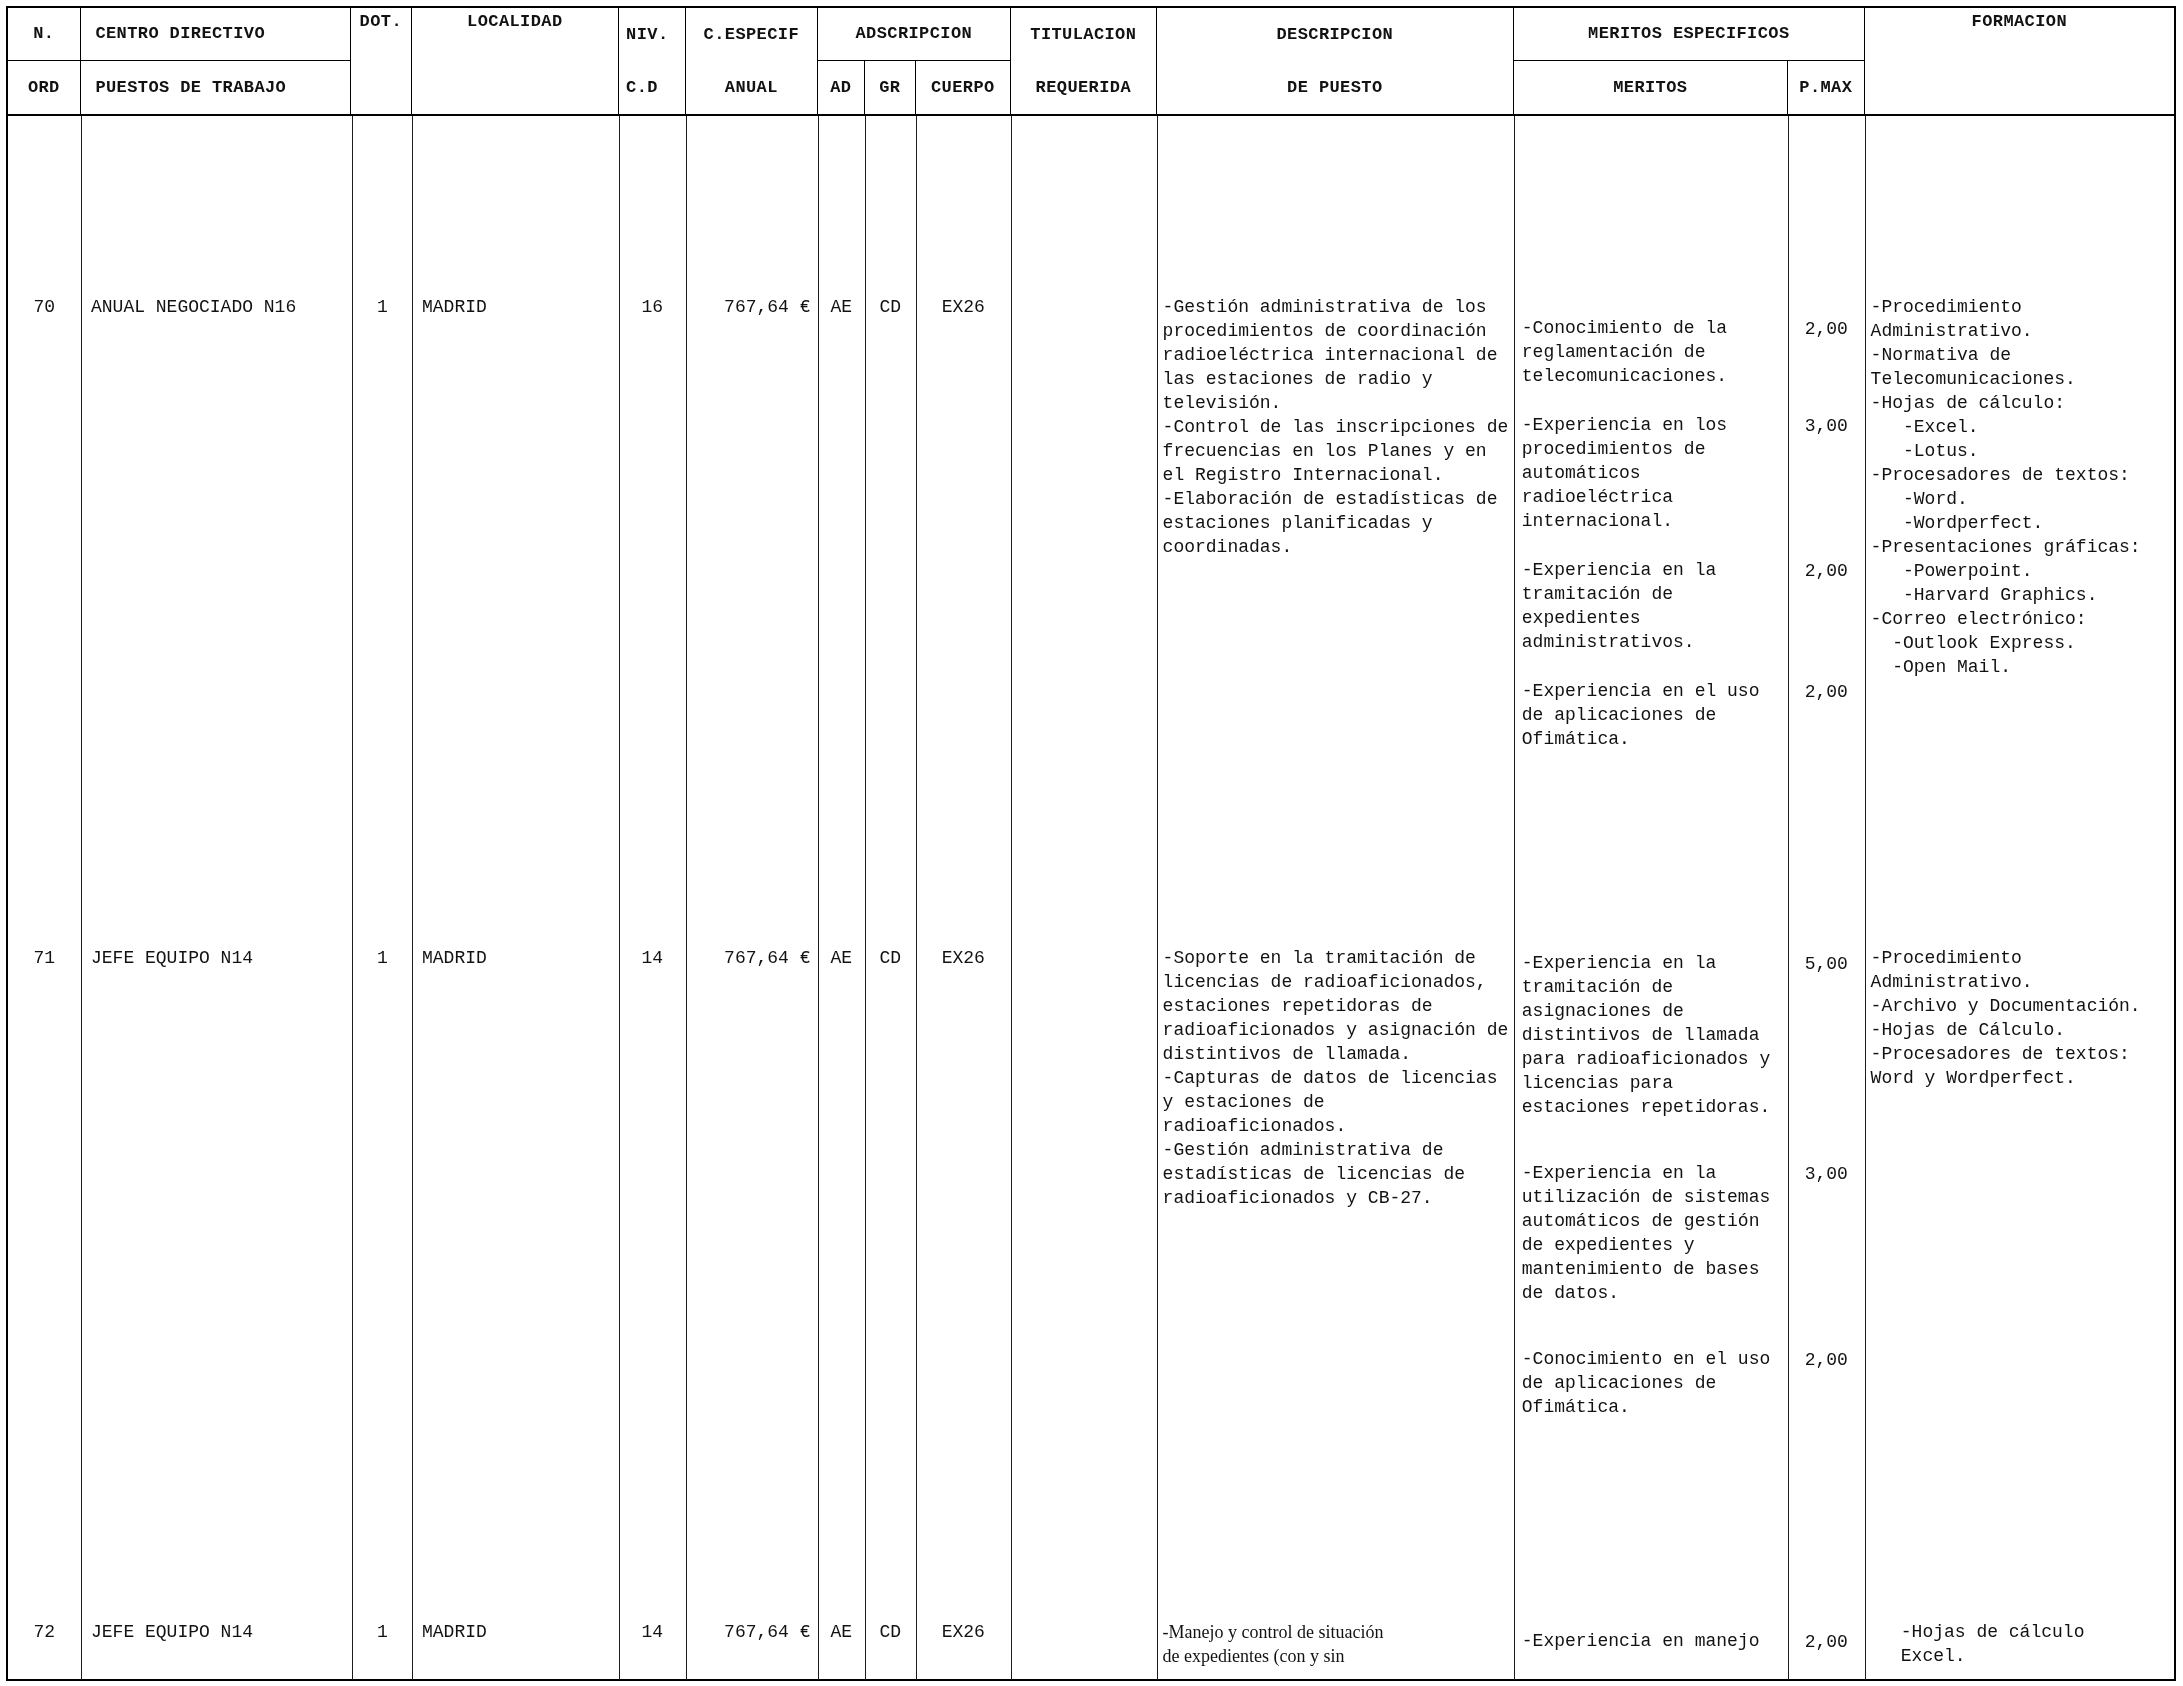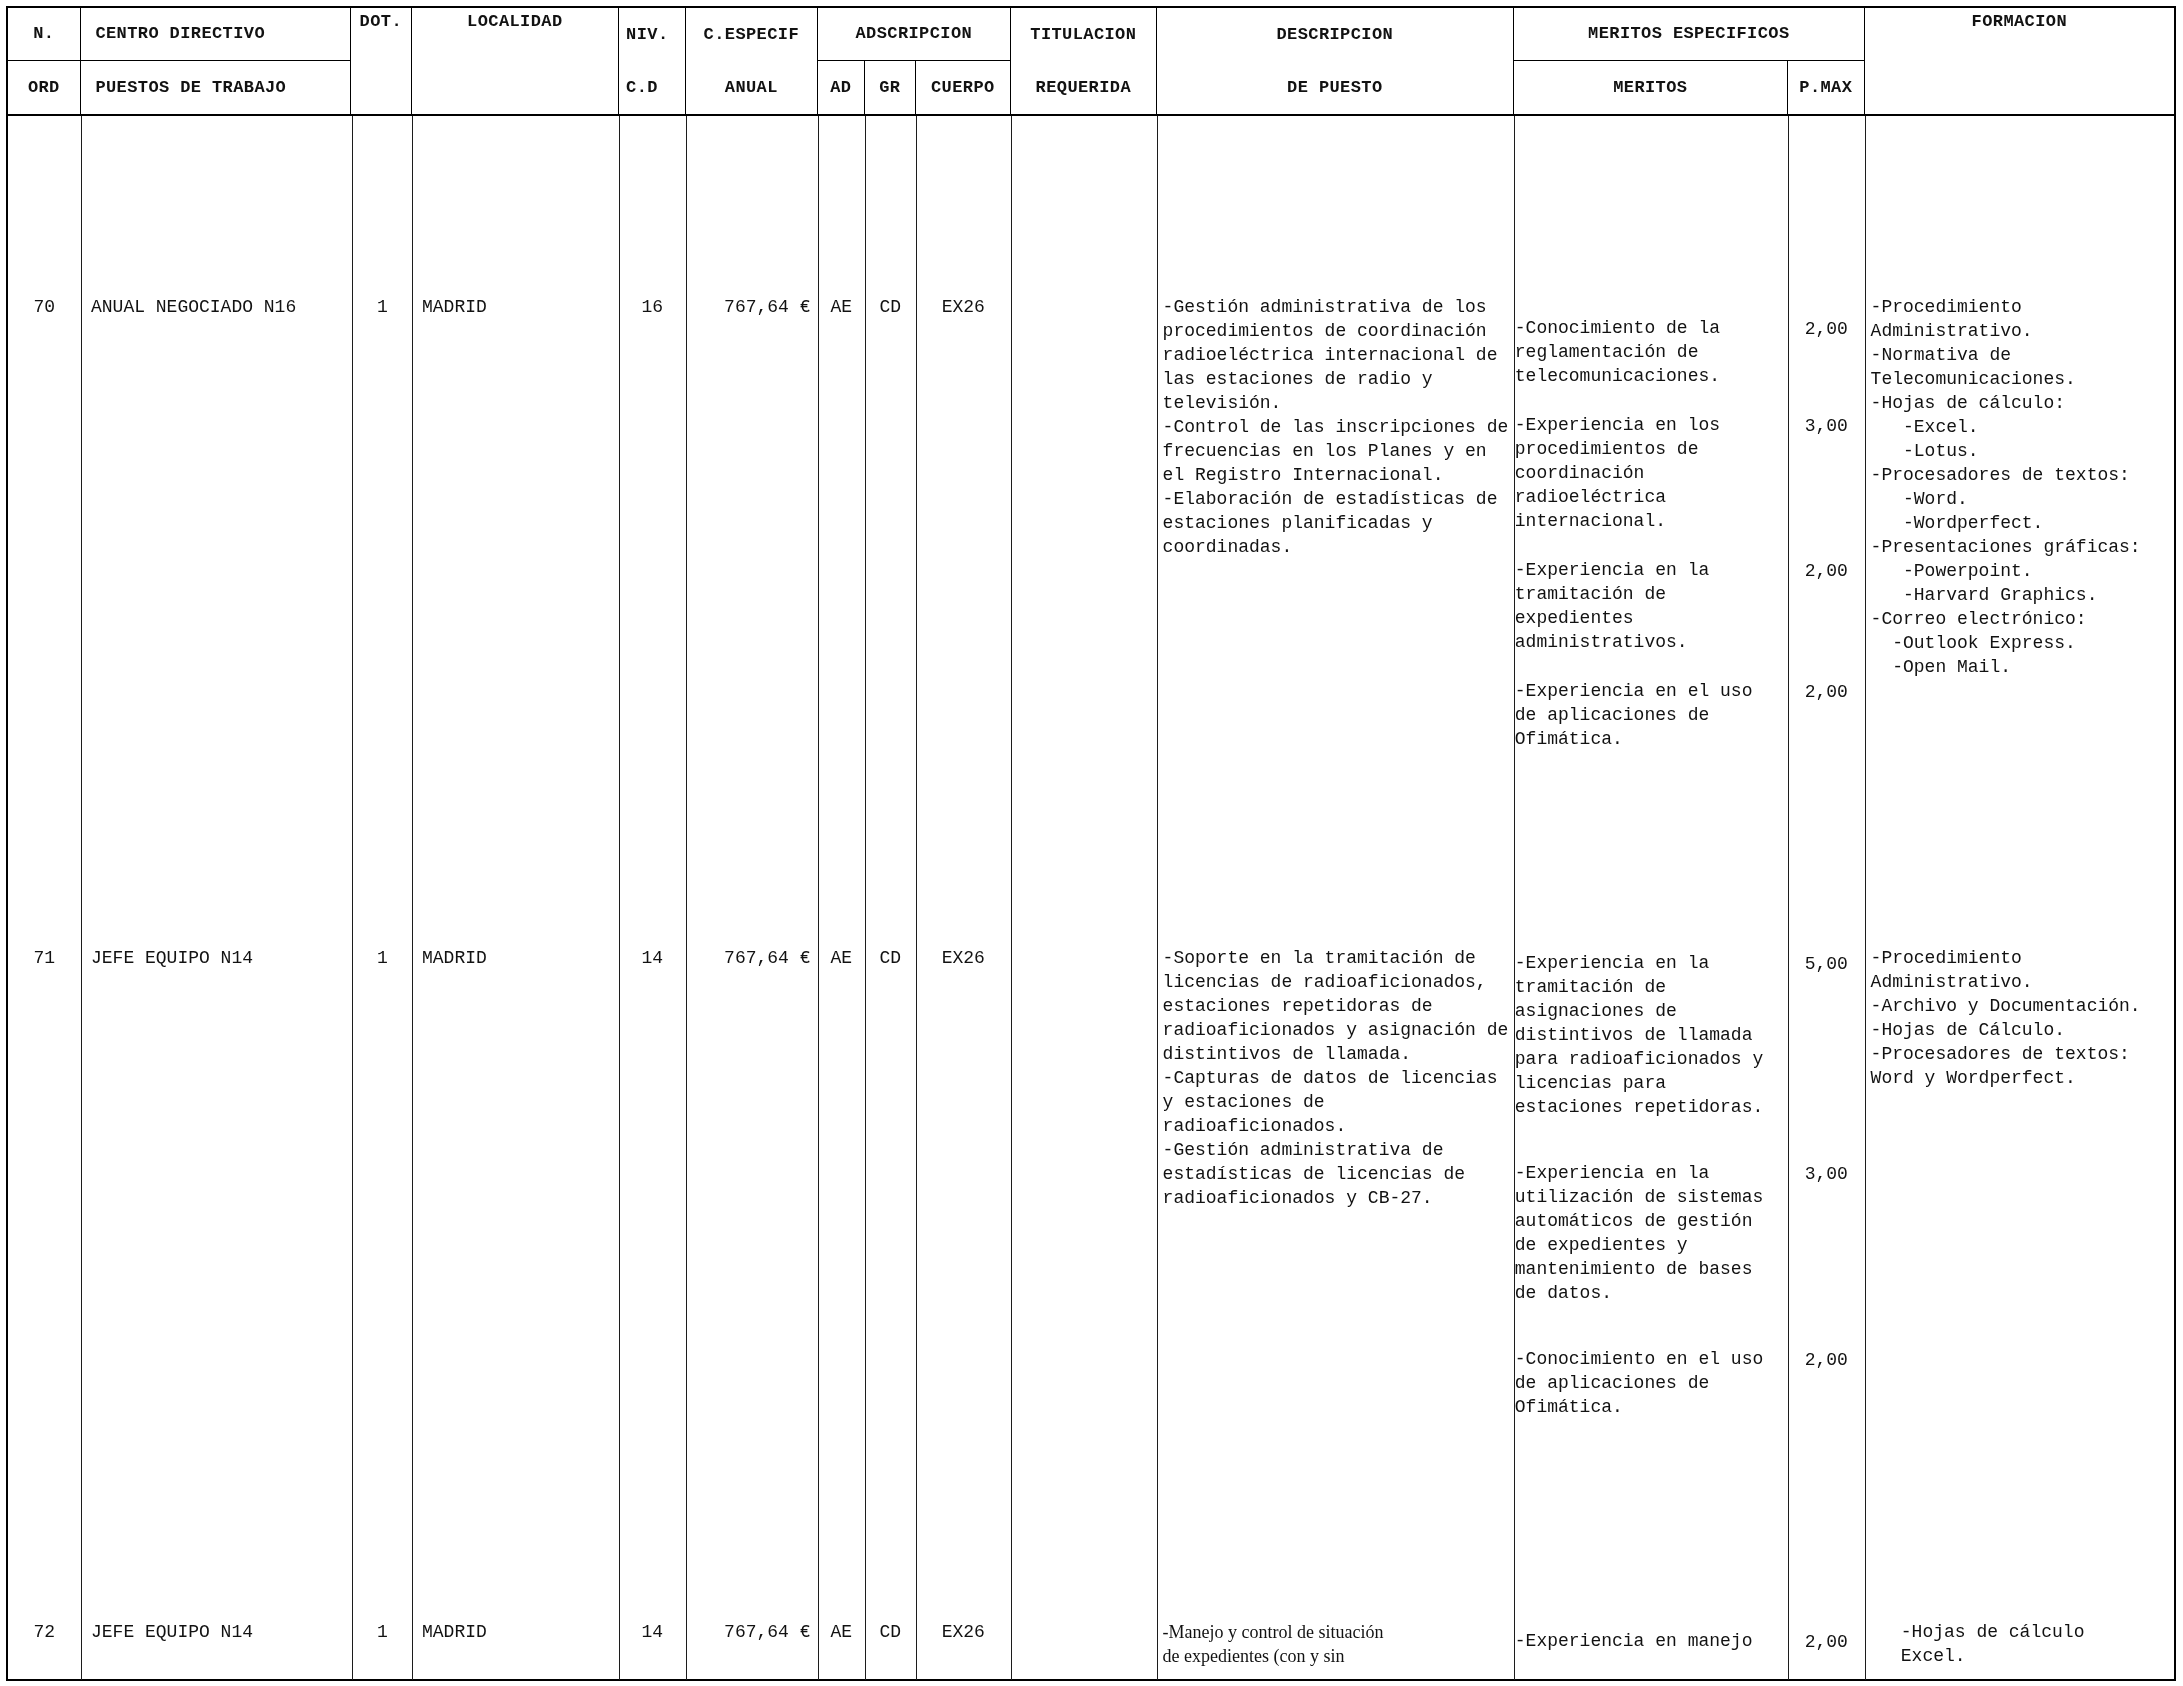--- a/index.html
+++ b/index.html
@@ -60,21 +60,21 @@
     white-space: pre;
   }
   .c-center { text-align: center; }
   .c-right  { text-align: right; padding-right: 7.3px; }
   .pad14    { padding-left: 10.2px; }
   .pad8     { padding-left: 5.8px; }
   .meritos-wrap { position: absolute; }
   .merit-item { display: flex; align-items: flex-start; }
   .merit-text {
     width: 274px;
-    padding-left: 1px;
+    padding-left: 8px;
     white-space: pre;
   }
   .merit-pmax {
     width: 77px;
     text-align: center;
     padding-top: 1.5px;
   }
 </style>
 </head>
 <body>
@@ -160,21 +160,21 @@
         <div class="meritos-wrap" style="left: 1506px; top: 200px; width: 351px;">
           <div class="merit-item" style="margin-bottom: 25px;">
             <div class="merit-text">-Conocimiento de la
 reglamentación de
 telecomunicaciones.</div>
             <div class="merit-pmax">2,00</div>
           </div>
           <div class="merit-item" style="margin-bottom: 25px;">
             <div class="merit-text">-Experiencia en los
 procedimientos de
-coordinación
+automáticos
 radioeléctrica
 internacional.</div>
             <div class="merit-pmax">3,00</div>
           </div>
           <div class="merit-item" style="margin-bottom: 25px;">
             <div class="merit-text">-Experiencia en la
 tramitación de
 expedientes
 administrativos.</div>
             <div class="merit-pmax">2,00</div>

